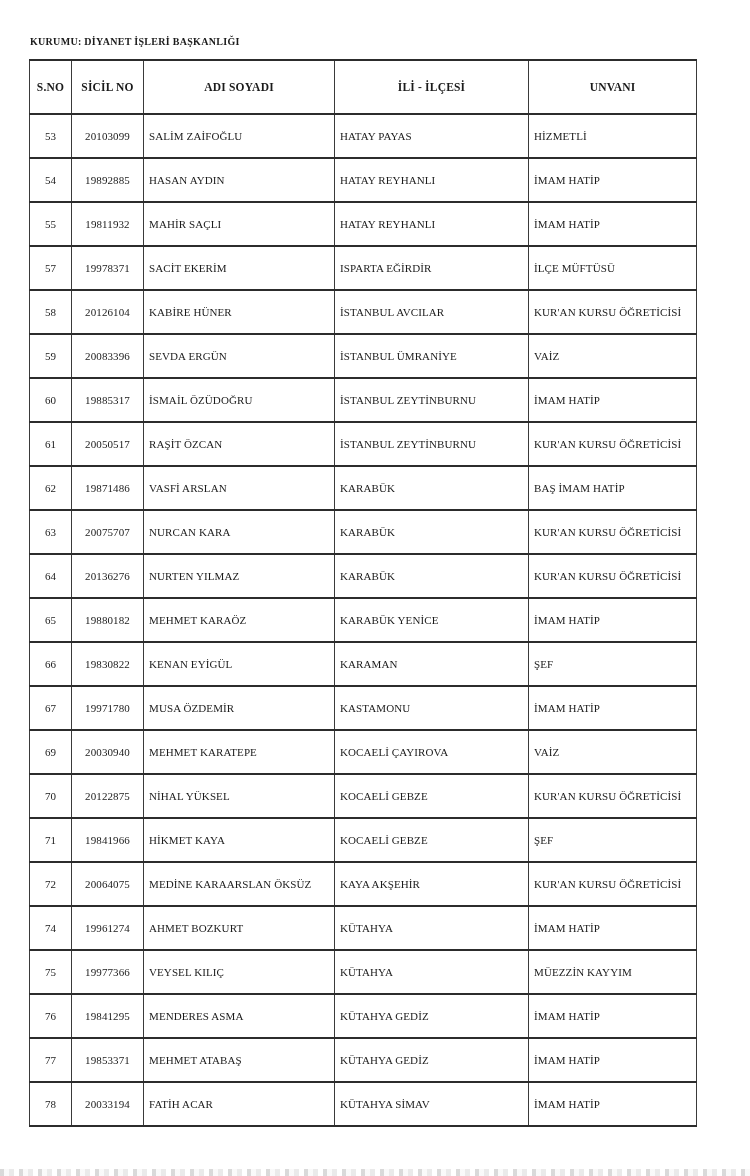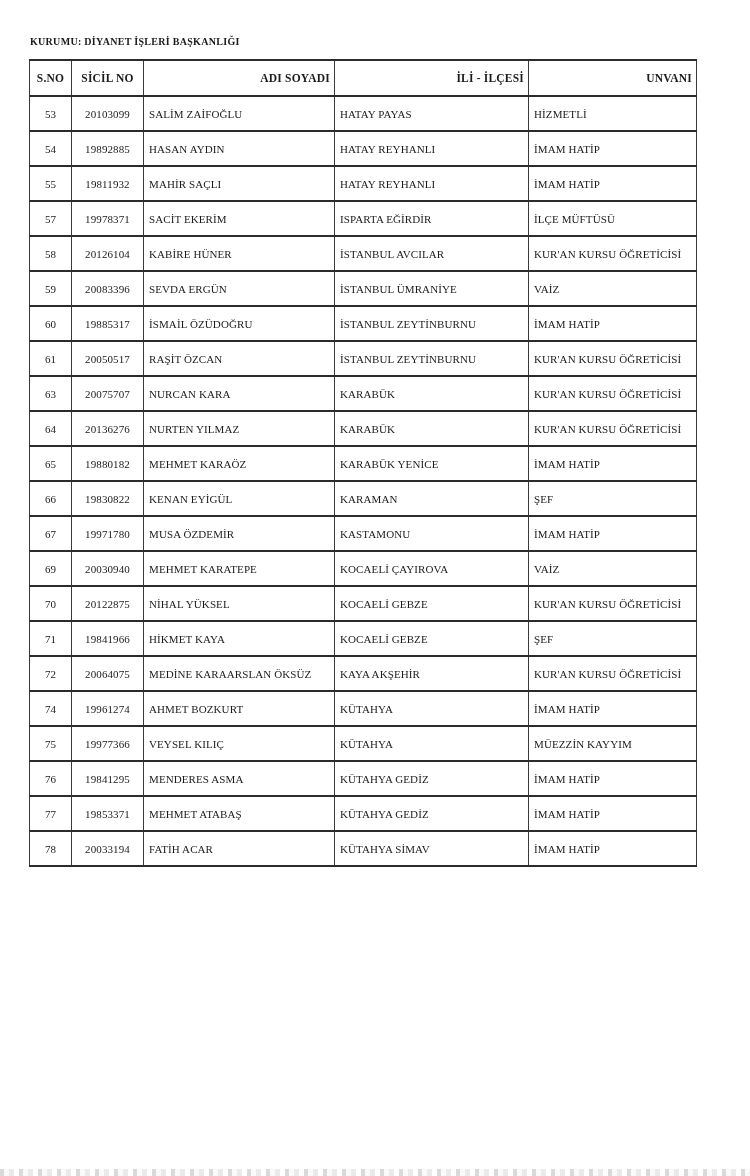--- a/index.html
+++ b/index.html
@@ -48,27 +48,27 @@
   table.personnel td {
     border-left: 1.5px solid #3a3a3a;
     border-right: 1.5px solid #3a3a3a;
     border-top: 2px solid #2c2c2c;
     border-bottom: 2px solid #2c2c2c;
     overflow: hidden;
     white-space: nowrap;
     vertical-align: middle;
   }
   table.personnel thead tr { height: 29px; margin-top: 36px; }
-  table.personnel tbody tr { height: 35px; }
+  table.personnel tbody tr { height: 44px; }
 
   table.personnel th {
     font-size: 11.5px;
     font-weight: bold;
-    text-align: right;
-    padding: 11px 4px;
+    text-align: center;
+    padding: 20px 4px;
     letter-spacing: 0.2px;
   }
   table.personnel td {
     font-size: 11px;
     padding: 2px 5px;
     letter-spacing: 0.1px;
   }
   table.personnel th.center,
   table.personnel td.center {
     text-align: center;
@@ -165,20 +165,27 @@
           <td>İMAM HATİP</td>
         </tr>
         <tr>
           <td class="center">61</td>
           <td class="center">20050517</td>
           <td>RAŞİT ÖZCAN</td>
           <td>İSTANBUL ZEYTİNBURNU</td>
           <td>KUR'AN KURSU ÖĞRETİCİSİ</td>
         </tr>
         <tr>
+          <td class="center">62</td>
+          <td class="center">19871486</td>
+          <td>VASFİ ARSLAN</td>
+          <td>KARABÜK</td>
+          <td>BAŞ İMAM HATİP</td>
+        </tr>
+        <tr>
           <td class="center">63</td>
           <td class="center">20075707</td>
           <td>NURCAN KARA</td>
           <td>KARABÜK</td>
           <td>KUR'AN KURSU ÖĞRETİCİSİ</td>
         </tr>
         <tr>
           <td class="center">64</td>
           <td class="center">20136276</td>
           <td>NURTEN YILMAZ</td>

